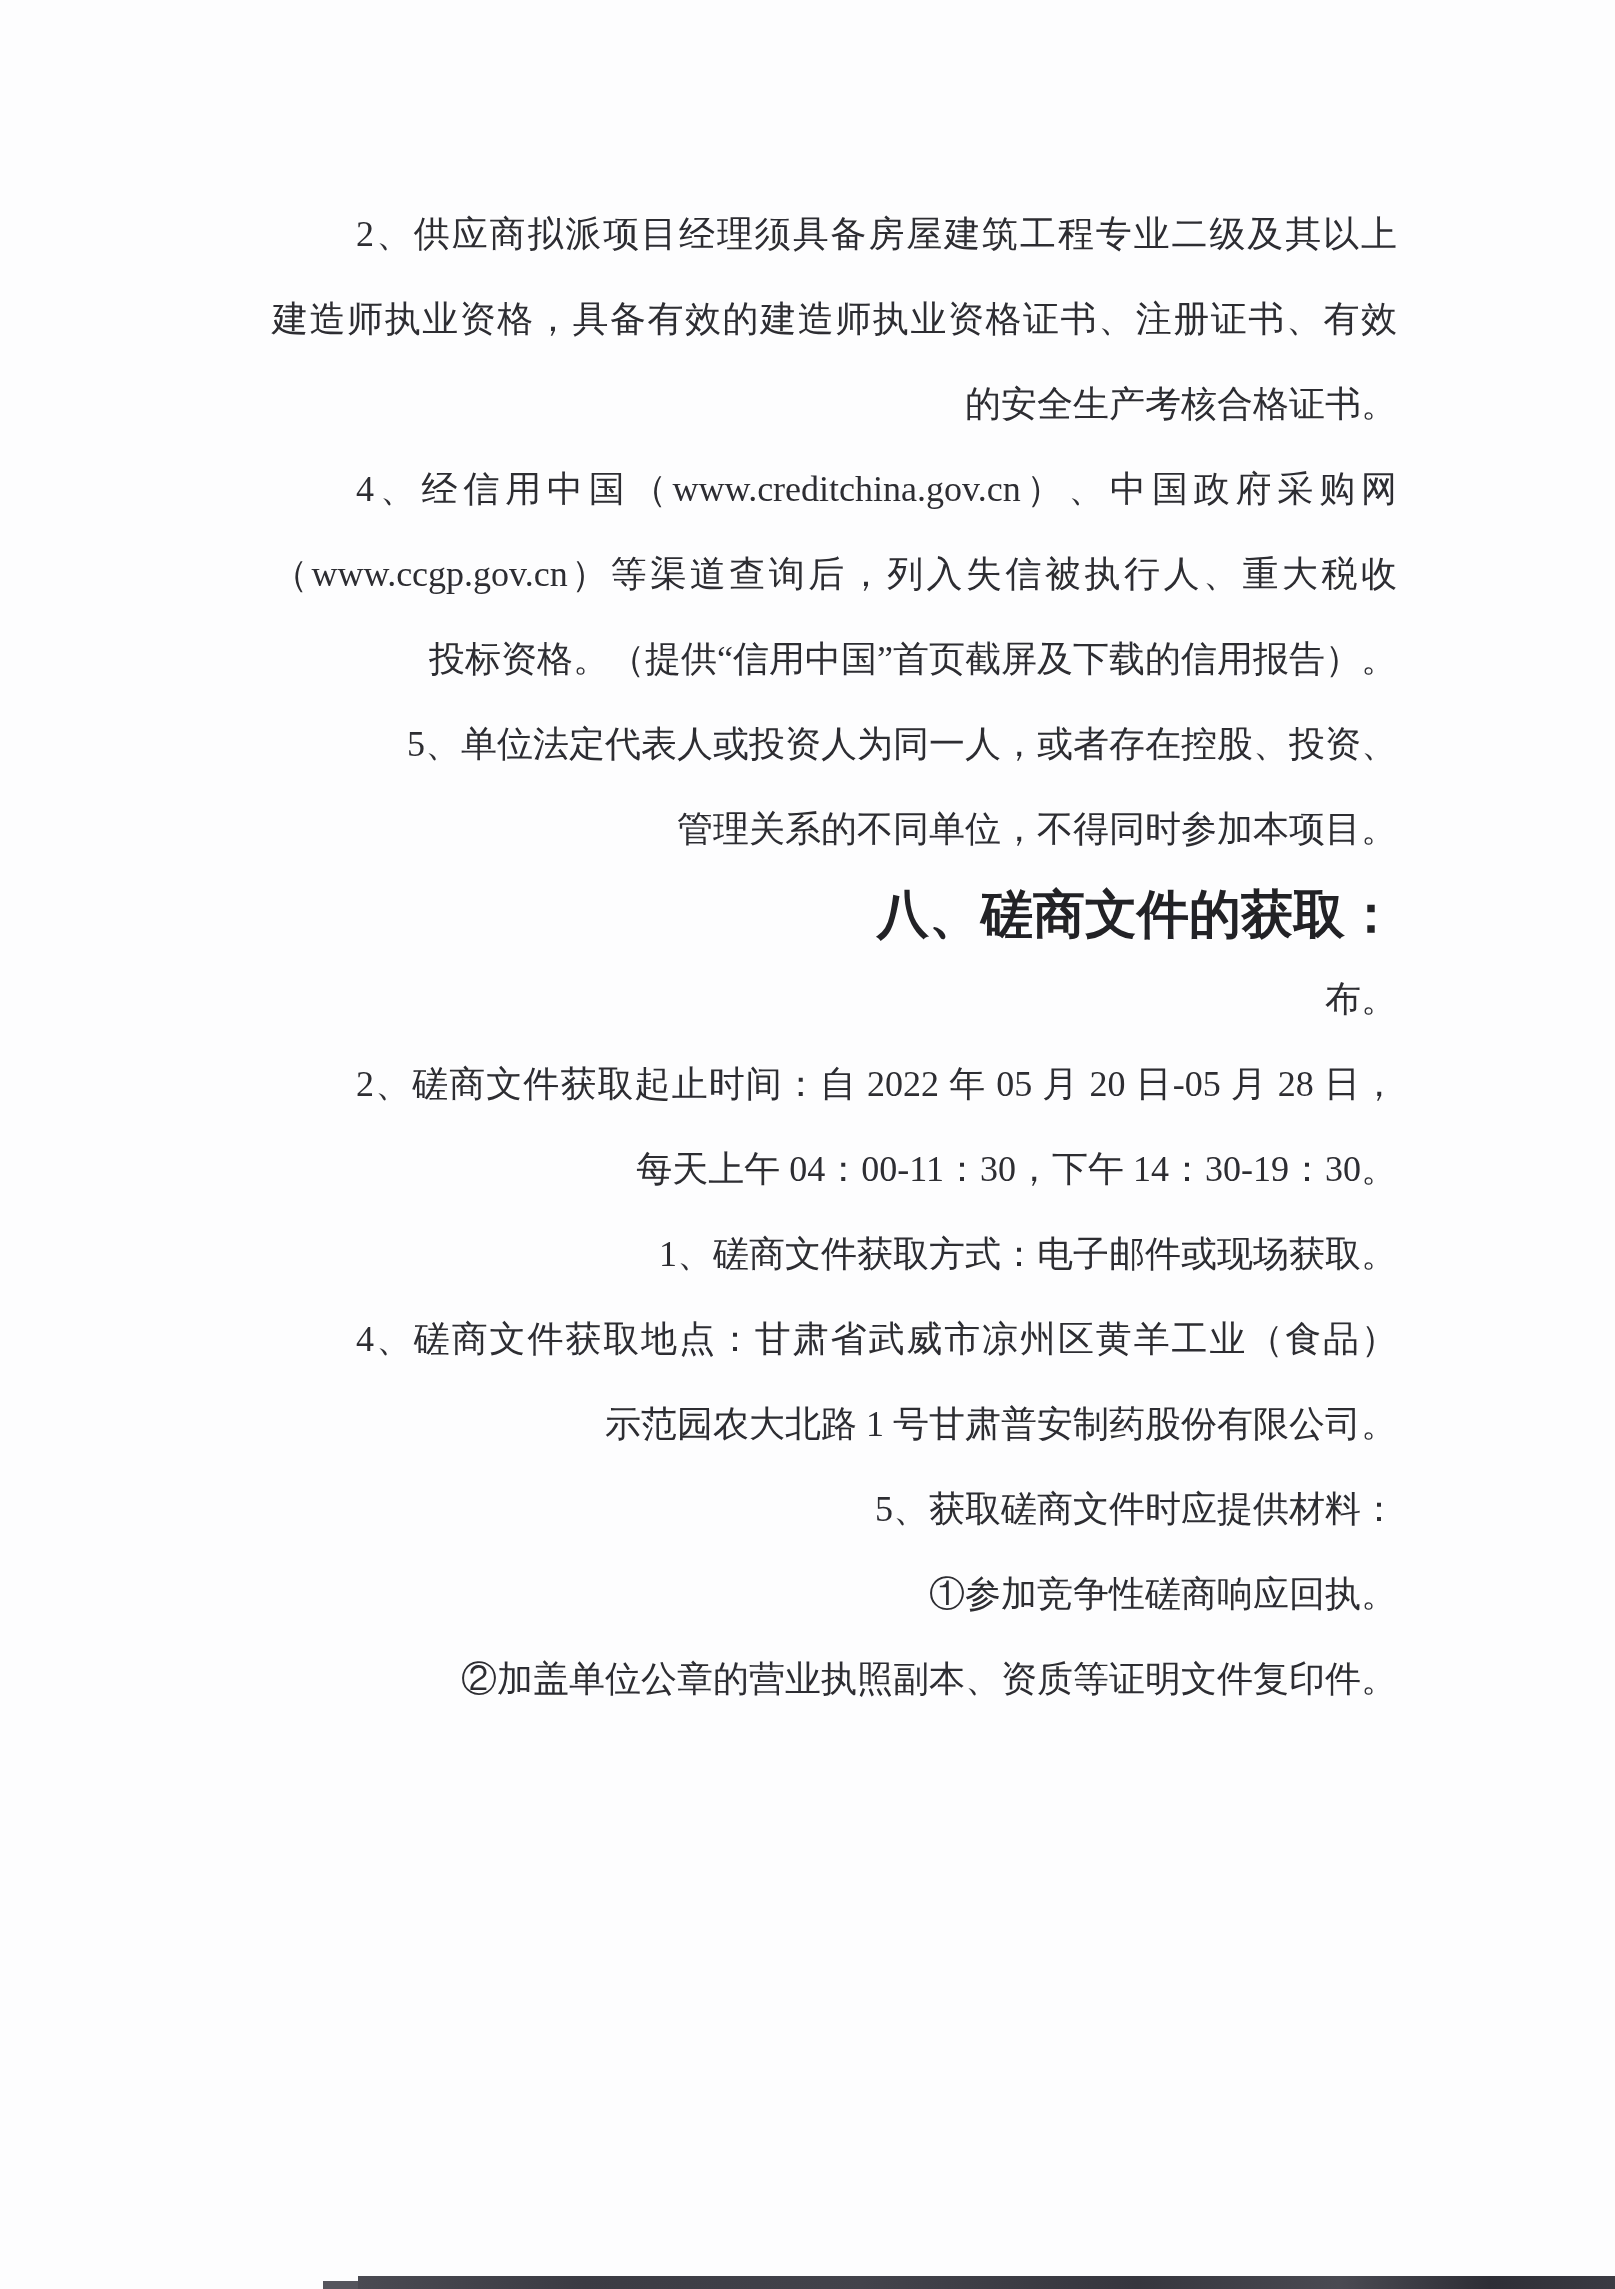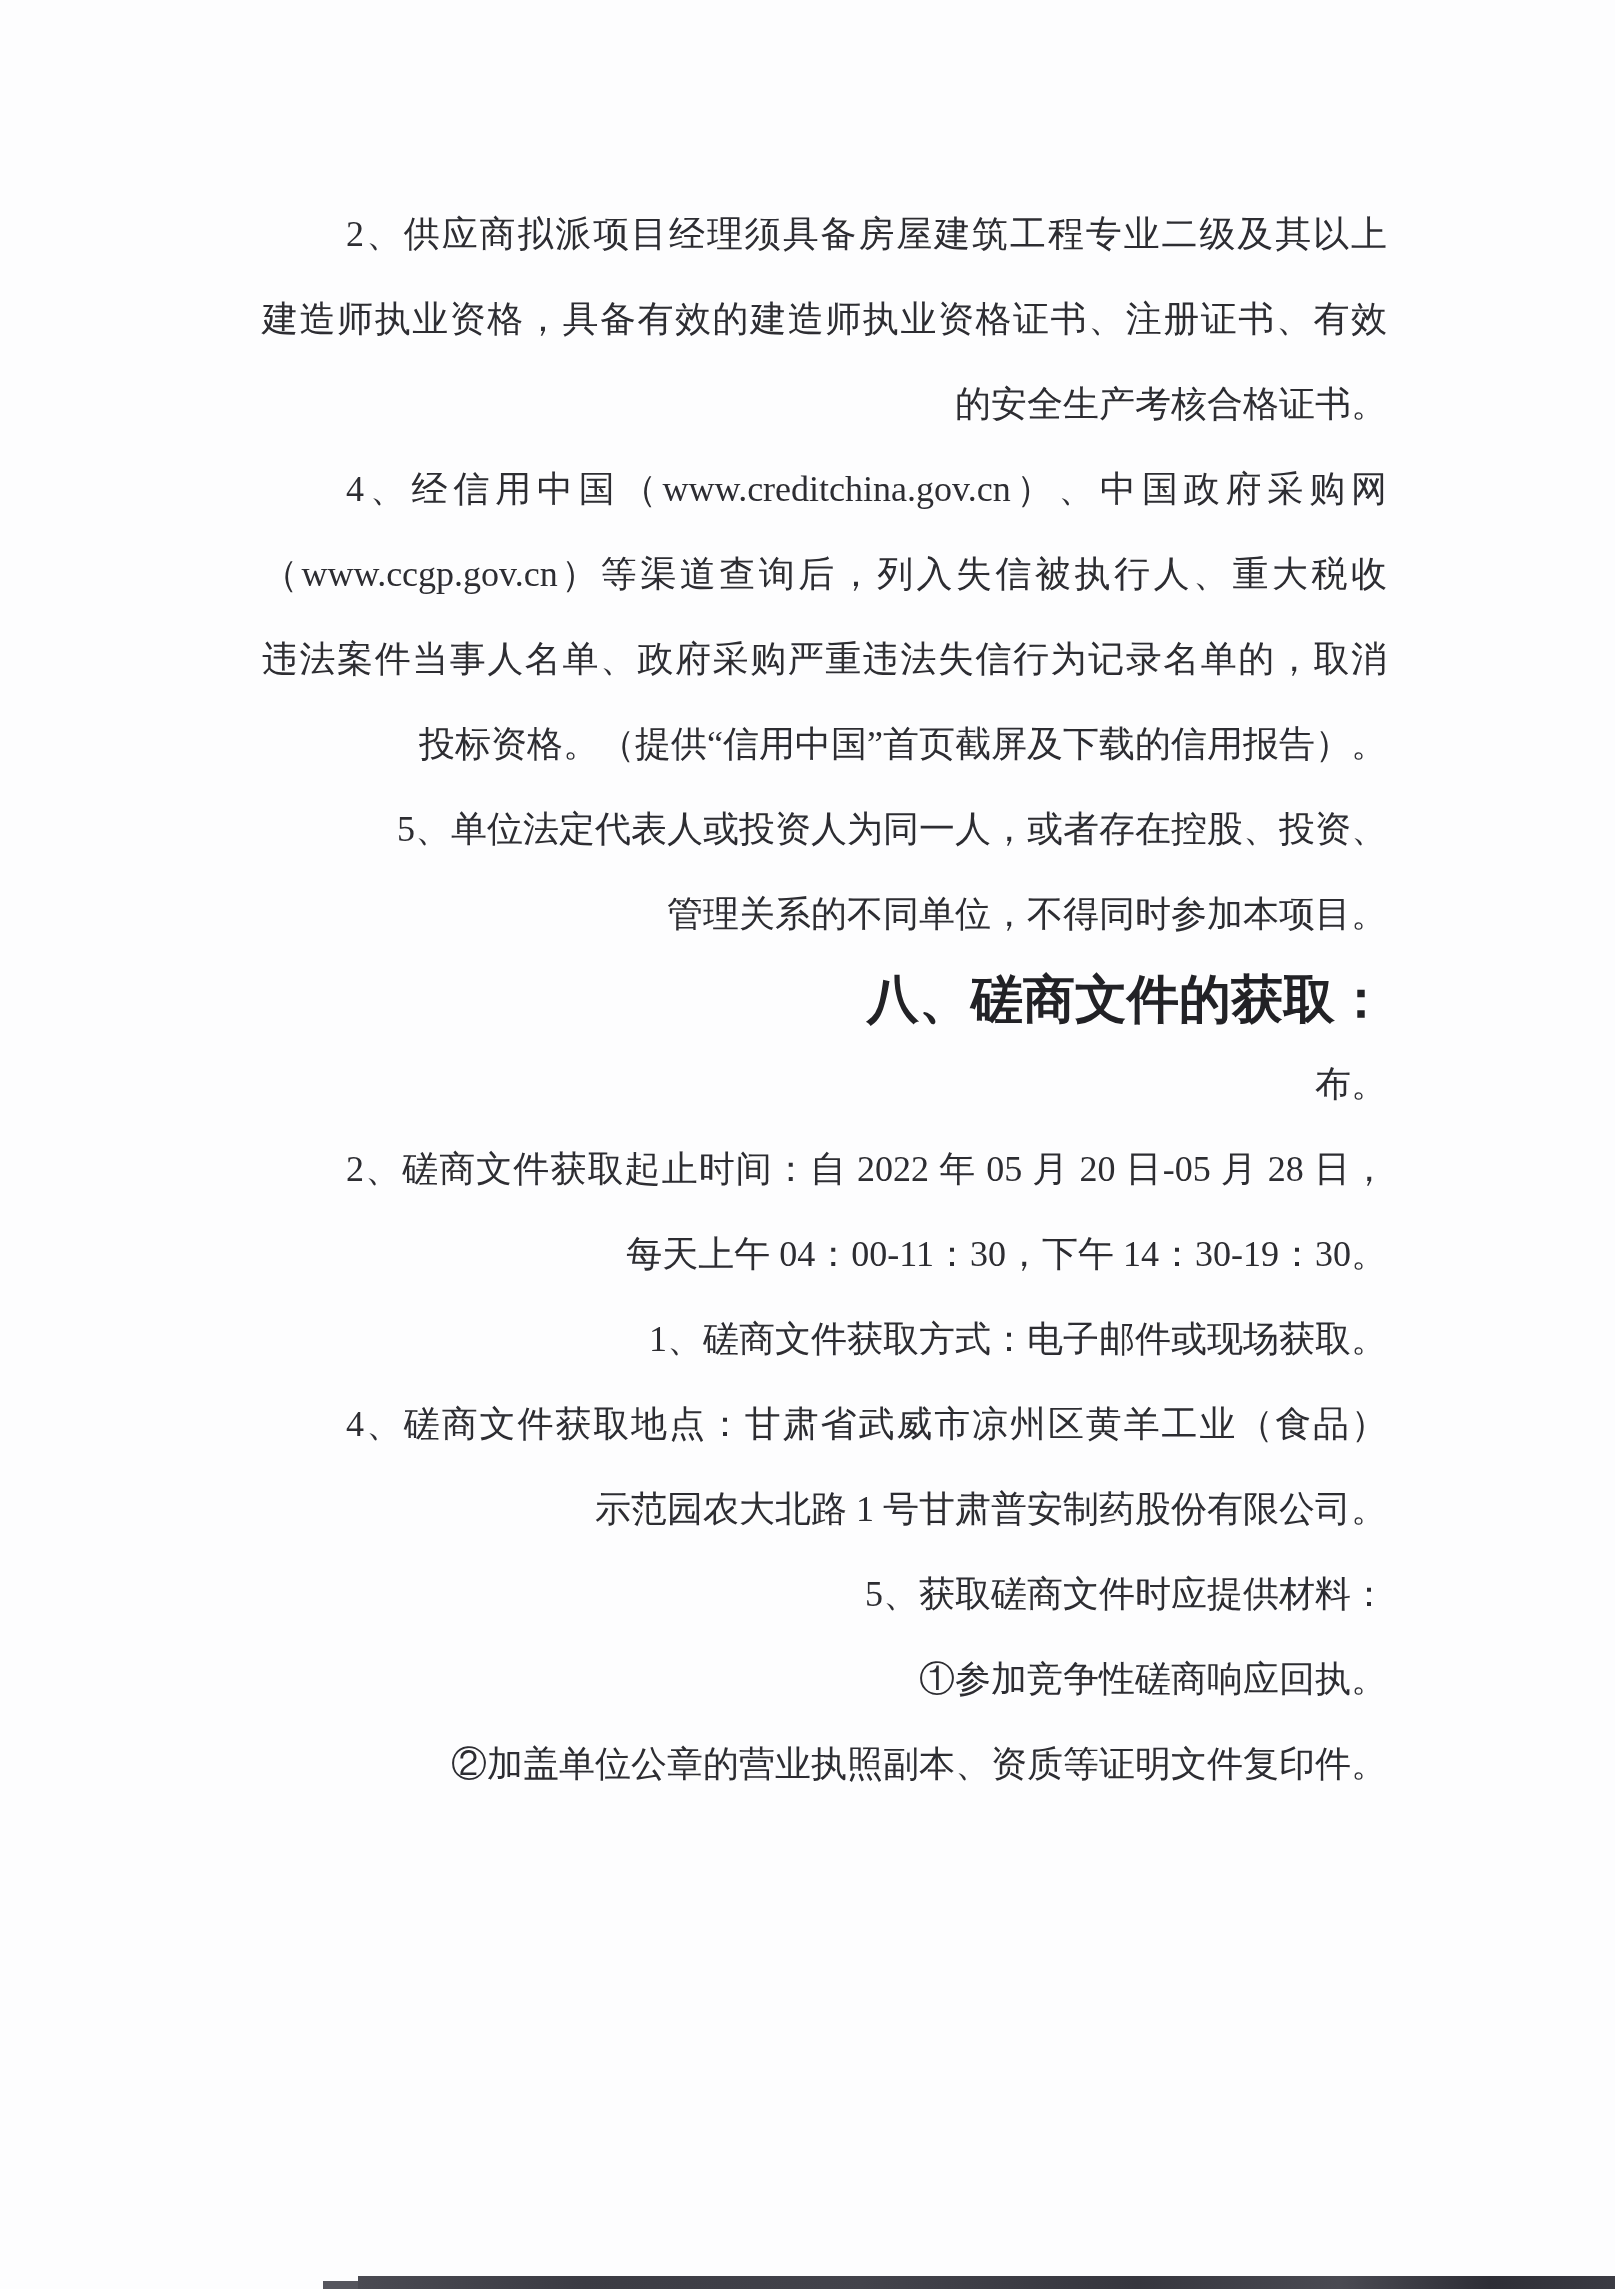--- a/index.html
+++ b/index.html
@@ -5,21 +5,21 @@
   html,body{margin:0;padding:0;}
   body{
     width:1615px;height:2290px;position:relative;overflow:hidden;
     background:#fdfdfe;
     font-family:"Liberation Serif","DejaVu Serif",serif;
   }
   .page{
     position:absolute;inset:0;background:#fdfdfe;
   }
   .text-block{
-    position:absolute;left:262px;top:192px;width:1125px;
+    position:absolute;left:272px;top:192px;width:1125px;
     color:#2d2d32;
     font-size:36px;
   }
   .line{
     height:85px;line-height:85px;white-space:nowrap;
     text-align:right;
   }
   .line.justify{
     white-space:normal;
     text-align:justify;
@@ -48,21 +48,20 @@
 </head>
 <body>
 
 <div class="page">
   <div class="text-block" id="document-body">
       <div class="line item justify">2、供应商拟派项目经理须具备房屋建筑工程专业二级及其以上</div>
       <div class="line cont justify">建造师执业资格，具备有效的建造师执业资格证书、注册证书、有效</div>
       <div class="line cont">的安全生产考核合格证书。</div>
       <div class="line item justify">4、经信用中国（www.creditchina.gov.cn）、中国政府采购网</div>
       <div class="line cont justify">（www.ccgp.gov.cn）等渠道查询后，列入失信被执行人、重大税收</div>
-      <div class="line cont justify">违法案件当事人名单、政府采购严重违法失信行为记录名单的，取消</div>
       <div class="line cont">投标资格。（提供“信用中国”首页截屏及下载的信用报告）。</div>
       <div class="line item">5、单位法定代表人或投资人为同一人，或者存在控股、投资、</div>
       <div class="line cont">管理关系的不同单位，不得同时参加本项目。</div>
       <div class="line heading">八、磋商文件的获取：</div>
       <div class="line cont">布。</div>
       <div class="line item justify">2、磋商文件获取起止时间：自 2022 年 05 月 20 日-05 月 28 日，</div>
       <div class="line cont">每天上午 04：00-11：30，下午 14：30-19：30。</div>
       <div class="line item">1、磋商文件获取方式：电子邮件或现场获取。</div>
       <div class="line item justify">4、磋商文件获取地点：甘肃省武威市凉州区黄羊工业（食品）</div>
       <div class="line cont">示范园农大北路 1 号甘肃普安制药股份有限公司。</div>

